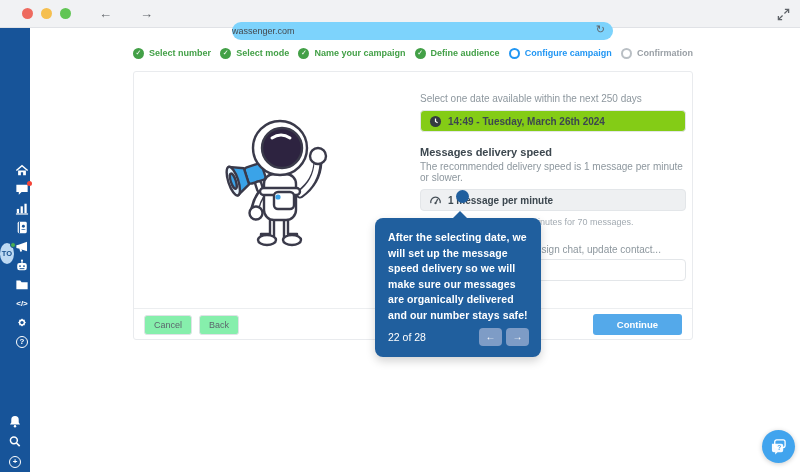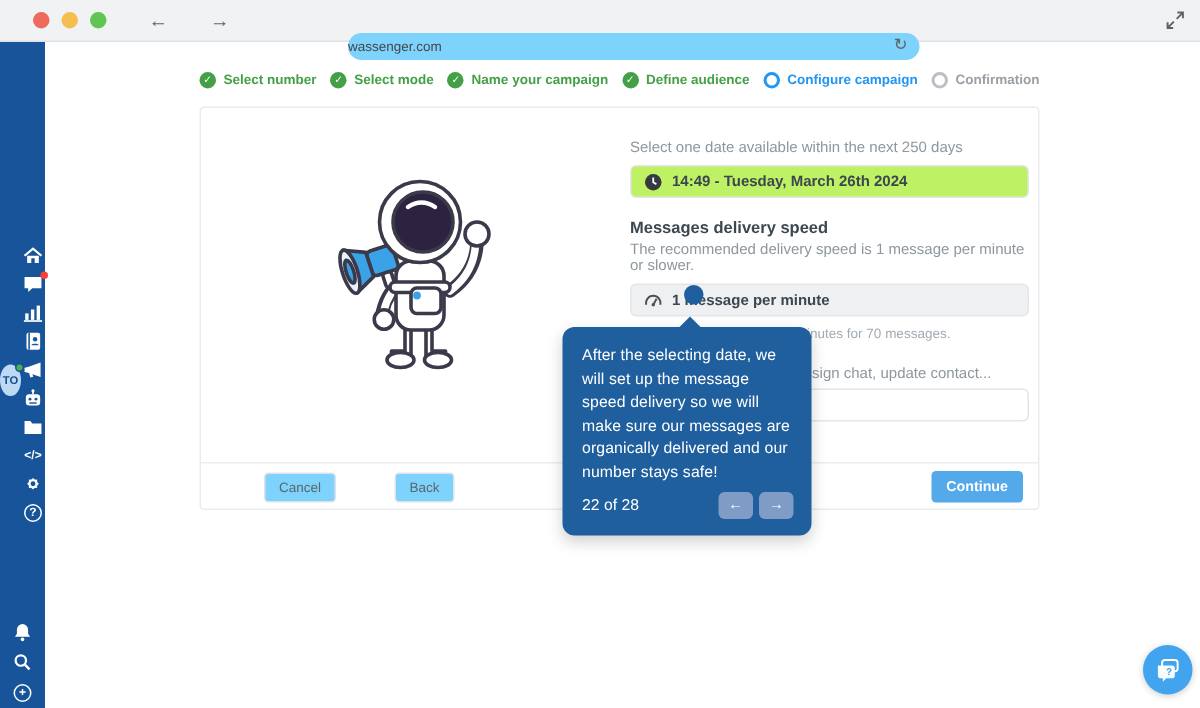--- a/index.html
+++ b/index.html
@@ -53,44 +53,44 @@
 
   
   .card { position:absolute; left:133px; top:71px; width:560px; height:269px;
     background:#fff; border:1px solid #e9ebee; border-radius:3px; }
   .astronaut { position:absolute; left:222px; top:116px; }
 
   .form-col { position:absolute; left:420px; top:90px; width:266px; }
   .sec-title { font-size:11px; font-weight:bold; color:#3c474f; }
   .sec-sub { font-size:10px; color:#8d979e; margin-top:3px; }
   .field { margin-top:6px; height:22px; border:1px solid #e3e6e9; border-radius:4px;
-    background:#bef264; display:flex; align-items:center; gap:6px; padding:0 8px;
+    background:#84cc16; display:flex; align-items:center; gap:6px; padding:0 8px;
     font-size:10px; font-weight:bold; color:#3c474f; }
   .field.gray { background:#eef0f2; }
   .sec-note { font-size:9px; color:#a3abb2; margin-top:6px; }
   .gap { height:14px; }
   .field.empty { background:#fff; margin-top:4px; }
 
   .card-footer { position:absolute; left:0; top:237px; width:100%; height:32px;
     border-top:1px solid #eceef0; display:flex; align-items:center; padding:0 10px; }
-  .btn { font-size:9px; color:#5c666d; background:#7dd3fc; border:1px solid #dfe3e6;
-    border-radius:3px; padding:4px 9px; margin-right:7px; cursor:pointer;margin-left:32px; }
+  .btn { font-size:9px; color:#5c666d; background:#86efac; border:1px solid #dfe3e6;
+    border-radius:3px; padding:4px 9px; margin-right:7px; cursor:pointer; }
   .btn-primary { margin-left:auto; margin-right:0; background:#54a9ea; border:none;
-    color:#fff; font-weight:bold; font-size:9.5px; padding:5px 10px; border-radius:3px; cursor:pointer; }
+    color:#fff; font-weight:bold; font-size:9.5px; padding:5px 24px; border-radius:3px; cursor:pointer; }
 
   
   .beacon { position:absolute; left:456px; top:190px; width:13px; height:13px;
     border-radius:50%; background:#205f9e; z-index:5; }
   .tooltip { position:absolute; left:375px; top:218px; width:166px; height:139px;
     background:#205f9e; border-radius:8px; z-index:6; padding:12px 13px;
     box-shadow:0 4px 10px rgba(0,0,0,.18); }
   .tooltip:before { content:""; position:absolute; top:-7px; left:78px;
     border-left:7px solid transparent; border-right:7px solid transparent;
     border-bottom:7px solid #205f9e; }
-  .tooltip-text { color:#fff; font-size:10.5px; line-height:15.5px; font-weight:normal; letter-spacing:.1px; }
+  .tooltip-text { color:#fff; font-size:10.5px; line-height:15.5px; font-weight:bold; letter-spacing:.1px; }
   .tooltip-progress { position:absolute; left:13px; bottom:14px; color:#fff; font-size:10.5px; }
   .tooltip-nav { position:absolute; right:12px; bottom:11px; display:flex; gap:4px; }
   .tnav-btn { width:23px; height:18px; background:#7e9cc6; border:none; border-radius:4px;
     color:#fff; font-size:10px; line-height:18px; text-align:center; cursor:pointer; }
 
   
   .chat-widget { position:absolute; left:762px; top:430px; width:33px; height:33px;
     border-radius:50%; background:#41a4ee; box-shadow:0 1px 5px rgba(0,0,0,.2);
     display:flex; align-items:center; justify-content:center; cursor:pointer; }
 </style>

